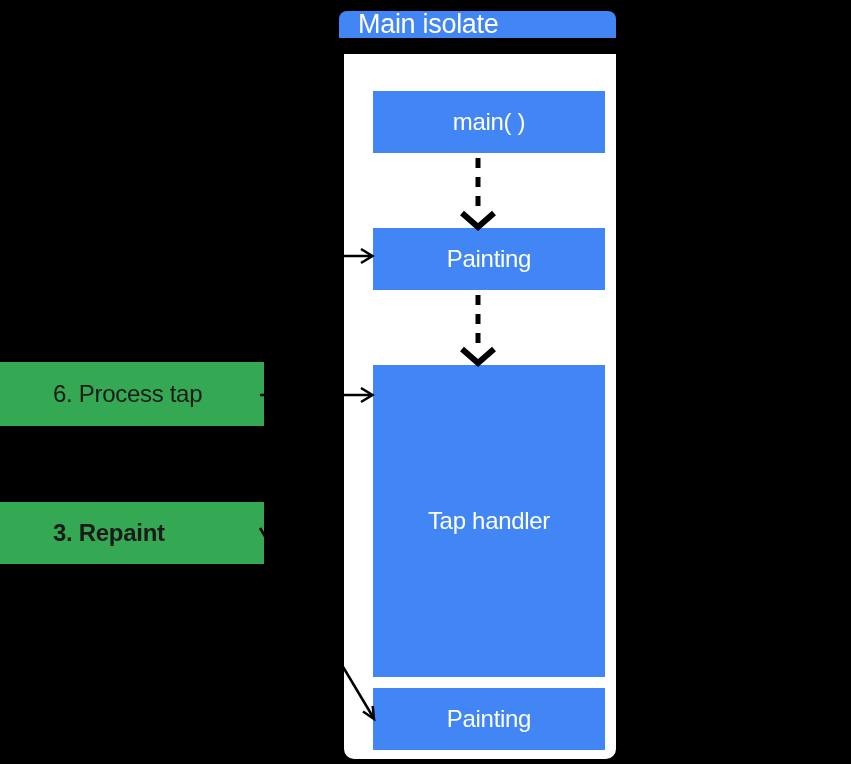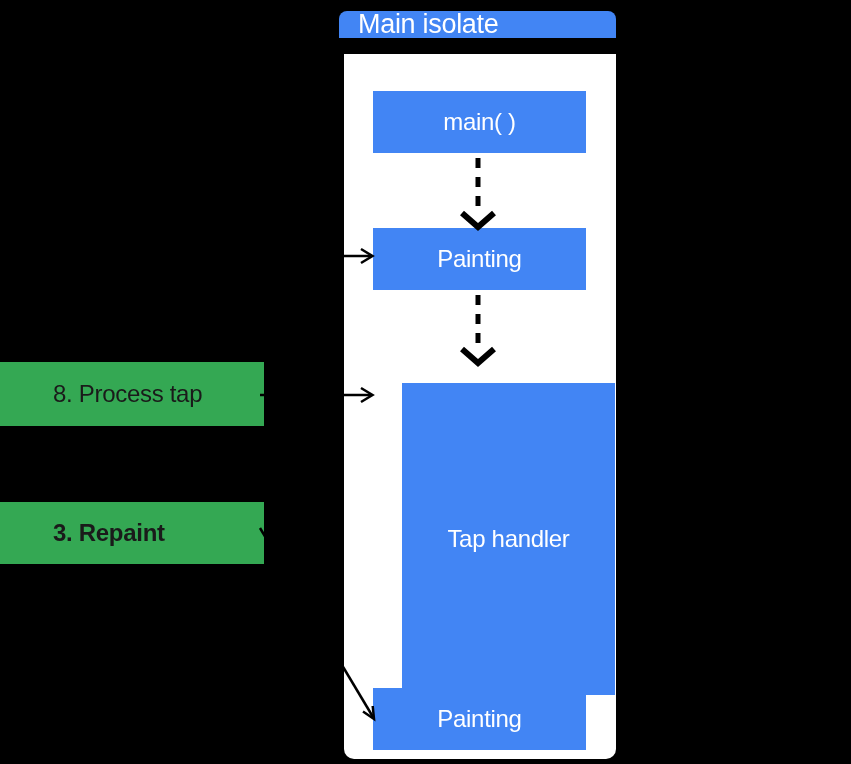--- a/index.html
+++ b/index.html
@@ -28,28 +28,28 @@
   .isolate-header span{
     color:var(--color-box_text);font-size:27px;letter-spacing:-0.3px;
   }
   .isolate-panel{
     position:absolute;left:344px;top:54px;width:272px;height:705px;
     background:var(--color-panel);
     border-radius:0 0 10px 10px;
   }
   
   .box{
-    position:absolute;left:373px;width:213px;
+    position:absolute;left:373px;width:232px;
     background:var(--color-accent_blue);
     display:flex;align-items:center;justify-content:center;
     color:var(--color-box_text);font-size:24px;letter-spacing:-0.3px;
   }
   .box-main      {top:91px;height:62px;}
   .box-painting1 {top:228px;height:62px;}
-  .box-tap       {top:383px;height:312px;margin-left:29px;}
+  .box-tap       {top:365px;height:312px;}
   .box-painting2 {top:688px;height:62px;}
   
   .step{
     position:absolute;left:0;width:264px;
     background:var(--color-accent_green);
     display:flex;align-items:center;
     box-sizing:border-box;padding-left:53px;
     color:var(--color-label_text);font-size:24px;letter-spacing:-0.3px;
   }
   .step-1{top:228px;height:63px;}
@@ -82,21 +82,21 @@
     <span>Painting</span>
   </div>
   <div class="box box-tap">
     <span>Tap handler</span>
   </div>
   <div class="box box-painting2">
     <span>Painting</span>
   </div>
 
   <div class="step step-2">
-    <span>8. Process tap</span>
+    <span>6. Process tap</span>
   </div>
   <div class="step step-3">
     <span>3. Repaint</span>
   </div>
 
   <svg class="arrows" viewBox="0 0 851 764">
     <g>
       <line class="dash" x1="478" y1="158" x2="478" y2="211"></line>
       <path class="chev" d="M462 213 L478 227 L494 213"></path>
     </g>

